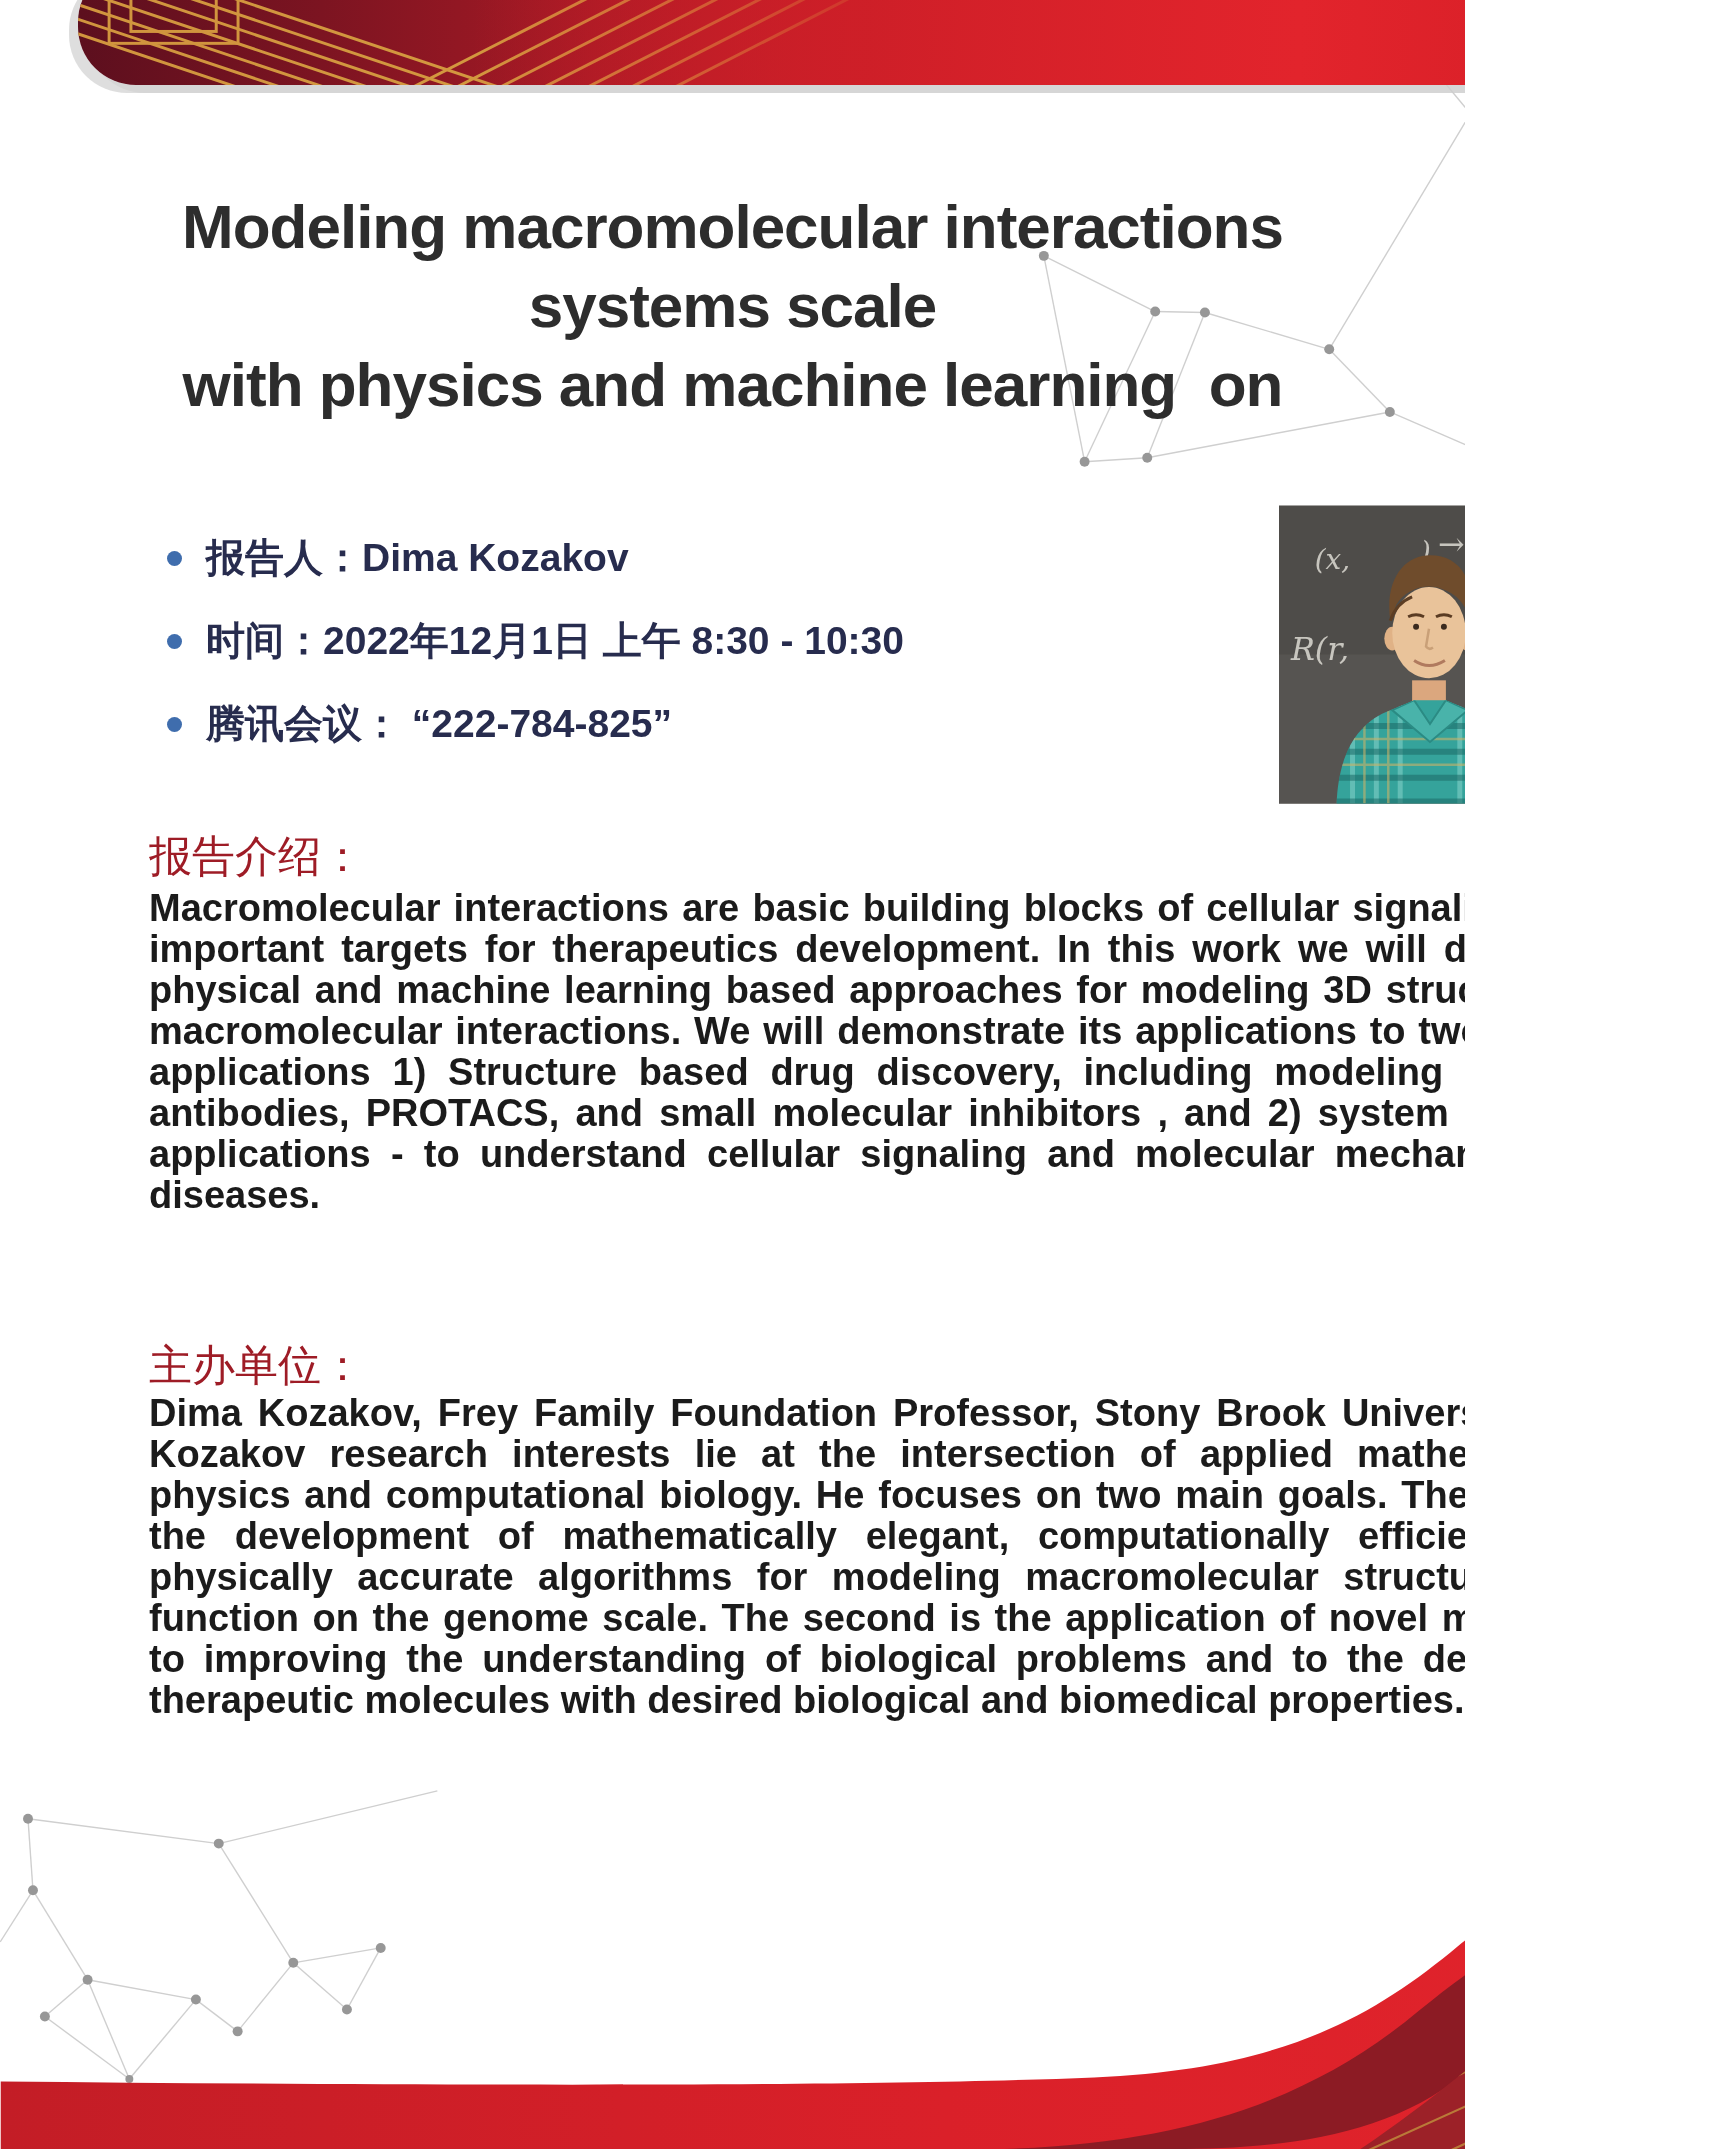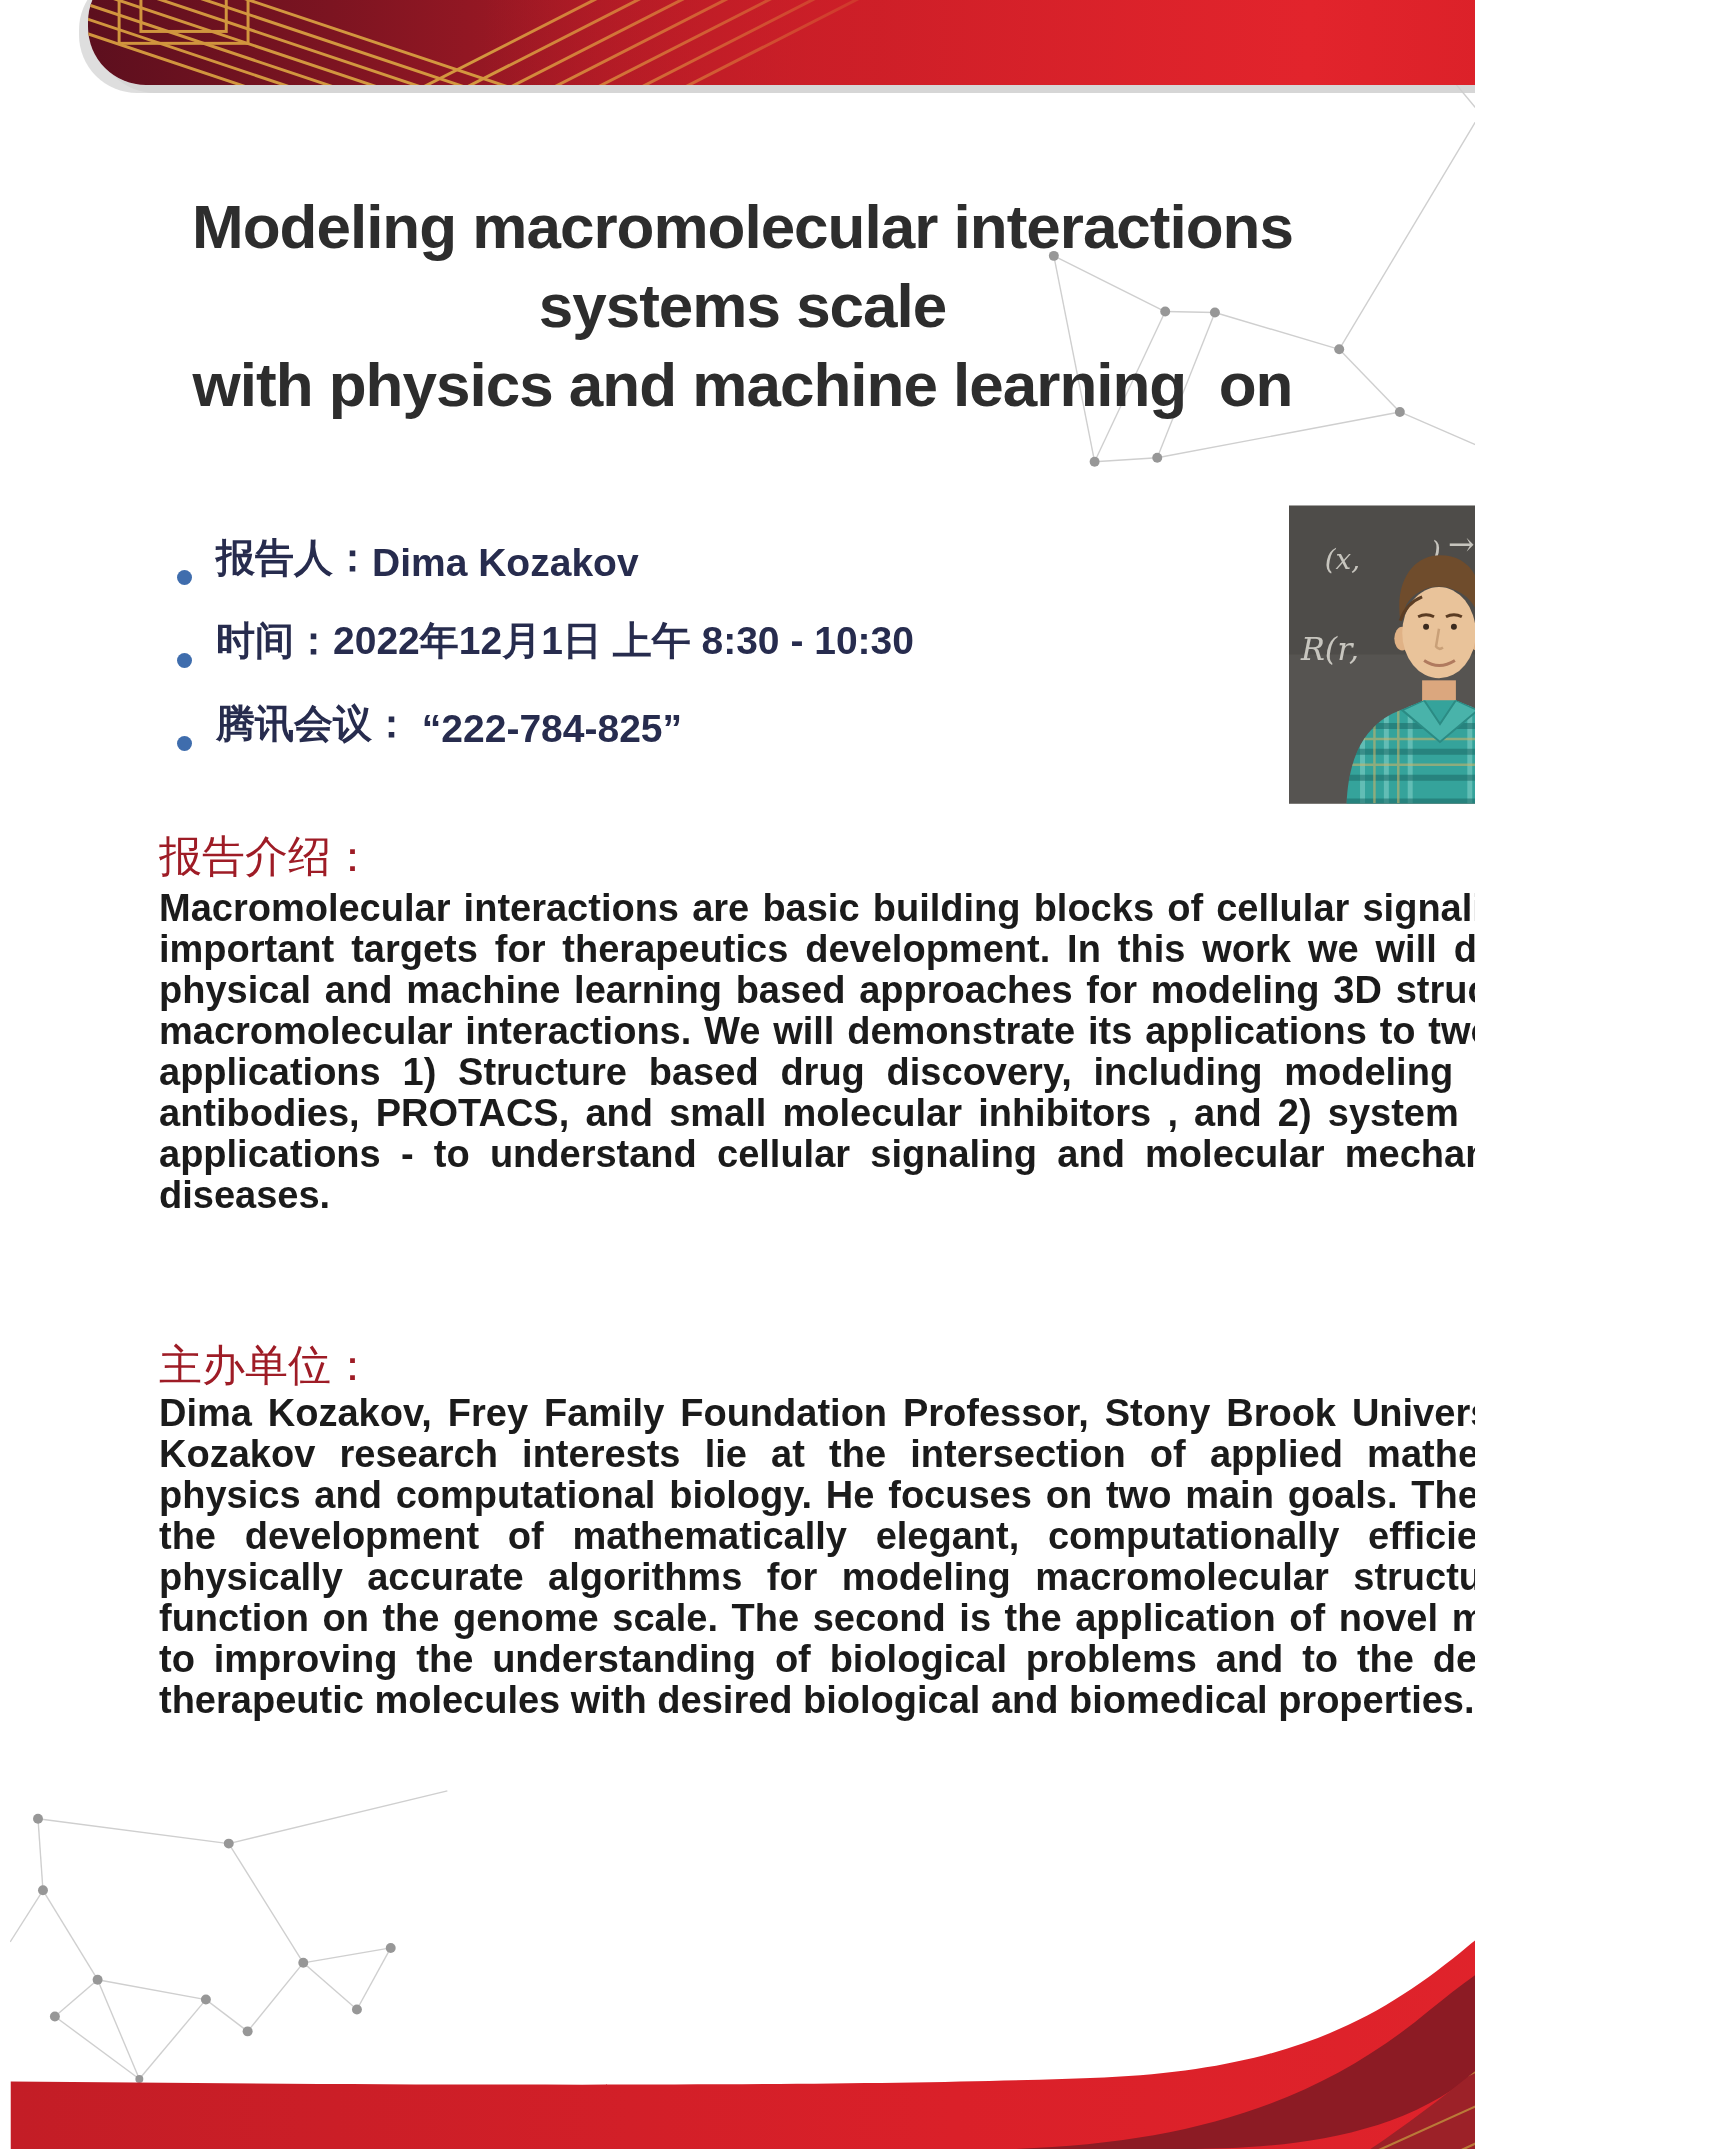--- a/index.html
+++ b/index.html
@@ -1,17 +1,17 @@
 <!DOCTYPE html>
 <html><head>
 <meta charset="utf-8">
 <style>
   html,body{margin:0;padding:0;background:#ffffff;}
   body{width:1719px;height:2149px;overflow:hidden;font-family:"Liberation Sans",sans-serif;}
-  .page{position:relative;width:1465px;height:2149px;background:#fff;overflow:hidden;margin-left:10px;}
+  .page{position:relative;width:1465px;height:2149px;background:#fff;overflow:hidden;}
 
   
   .banner{position:absolute;left:78px;top:-36px;width:1526px;height:121px;
     border-radius:58px;z-index:3;overflow:hidden;
     background:linear-gradient(92deg,#5c0f1e 0%,#7c1421 16%,#a81a25 34%,#cf1f28 56%,#e2242c 80%,#d71f27 100%);
     box-shadow:-9px 8px 0 rgba(205,205,205,.65), 9px 8px 0 rgba(210,210,210,.5);}
   .banner svg{position:absolute;left:0;top:0;}
   .banner-fade{position:absolute;inset:0;
     background:linear-gradient(92deg,rgba(168,26,37,0) 0%,rgba(168,26,37,0) 26%,rgba(207,31,40,.85) 52%,rgba(226,36,44,1) 80%,rgba(215,31,39,1) 100%);}
 
@@ -20,21 +20,21 @@
   .net line{stroke:#cfcfcf;stroke-width:1.4;}
   .net circle{fill:#979797;}
 
   
   .title{position:absolute;top:187px;left:0;width:100%;z-index:4;text-align:center;
     color:#2d2d2d;font-weight:bold;font-size:62px;line-height:79px;letter-spacing:-1px;}
   .title div{white-space:pre;}
 
   
   .info{position:absolute;left:167px;top:531px;z-index:4;}
-  .info-row{display:flex;align-items:flex-end;margin-bottom:29px;}
+  .info-row{display:flex;align-items:center;margin-bottom:29px;}
   .dot{width:15px;height:15px;border-radius:50%;background:#3f6dad;margin-right:24px;flex:0 0 auto;}
   .info-text{font-size:39px;font-weight:bold;color:#272c4e;white-space:pre;}
 
   
   .photo{position:absolute;left:1279px;top:505px;width:301px;height:299px;z-index:4;}
 
   
   .sec-heading{position:absolute;left:149px;z-index:4;font-size:43px;font-weight:normal;color:#9e1c26;}
   .sec-body{position:absolute;left:149px;width:1451px;z-index:4;font-size:38px;line-height:41px;
     font-weight:bold;color:#1b1b1b;text-align:justify;}

